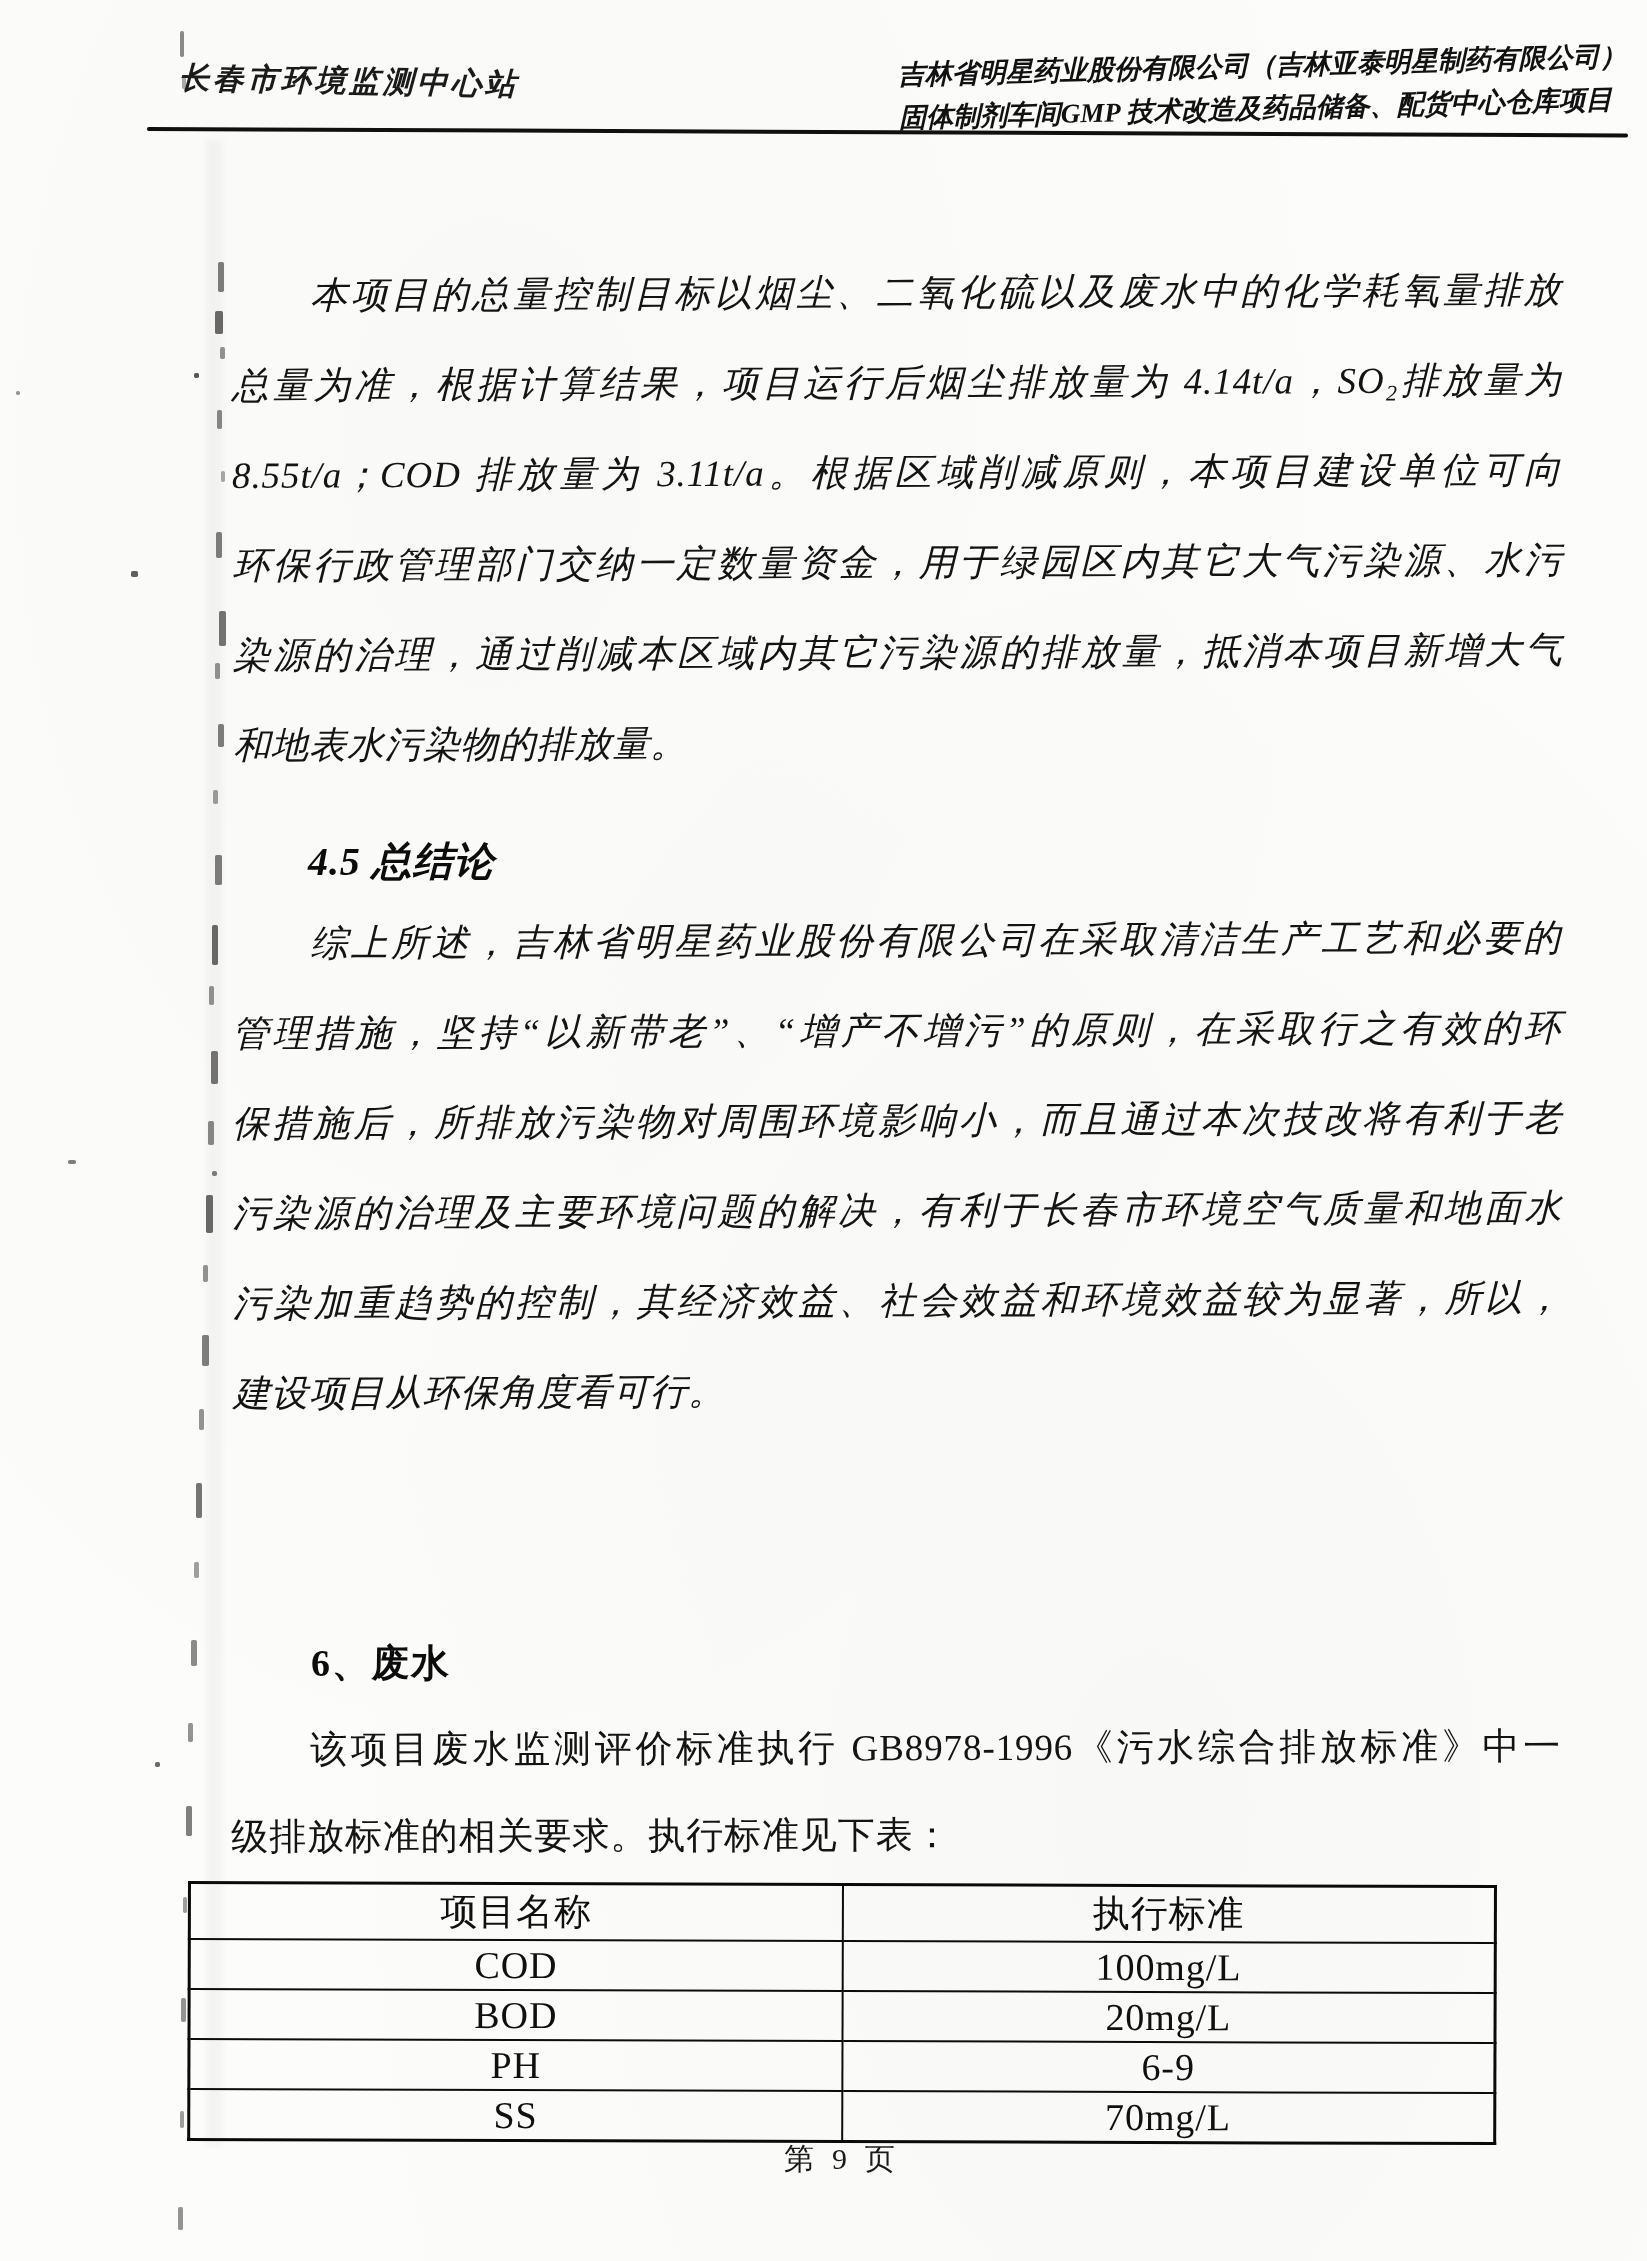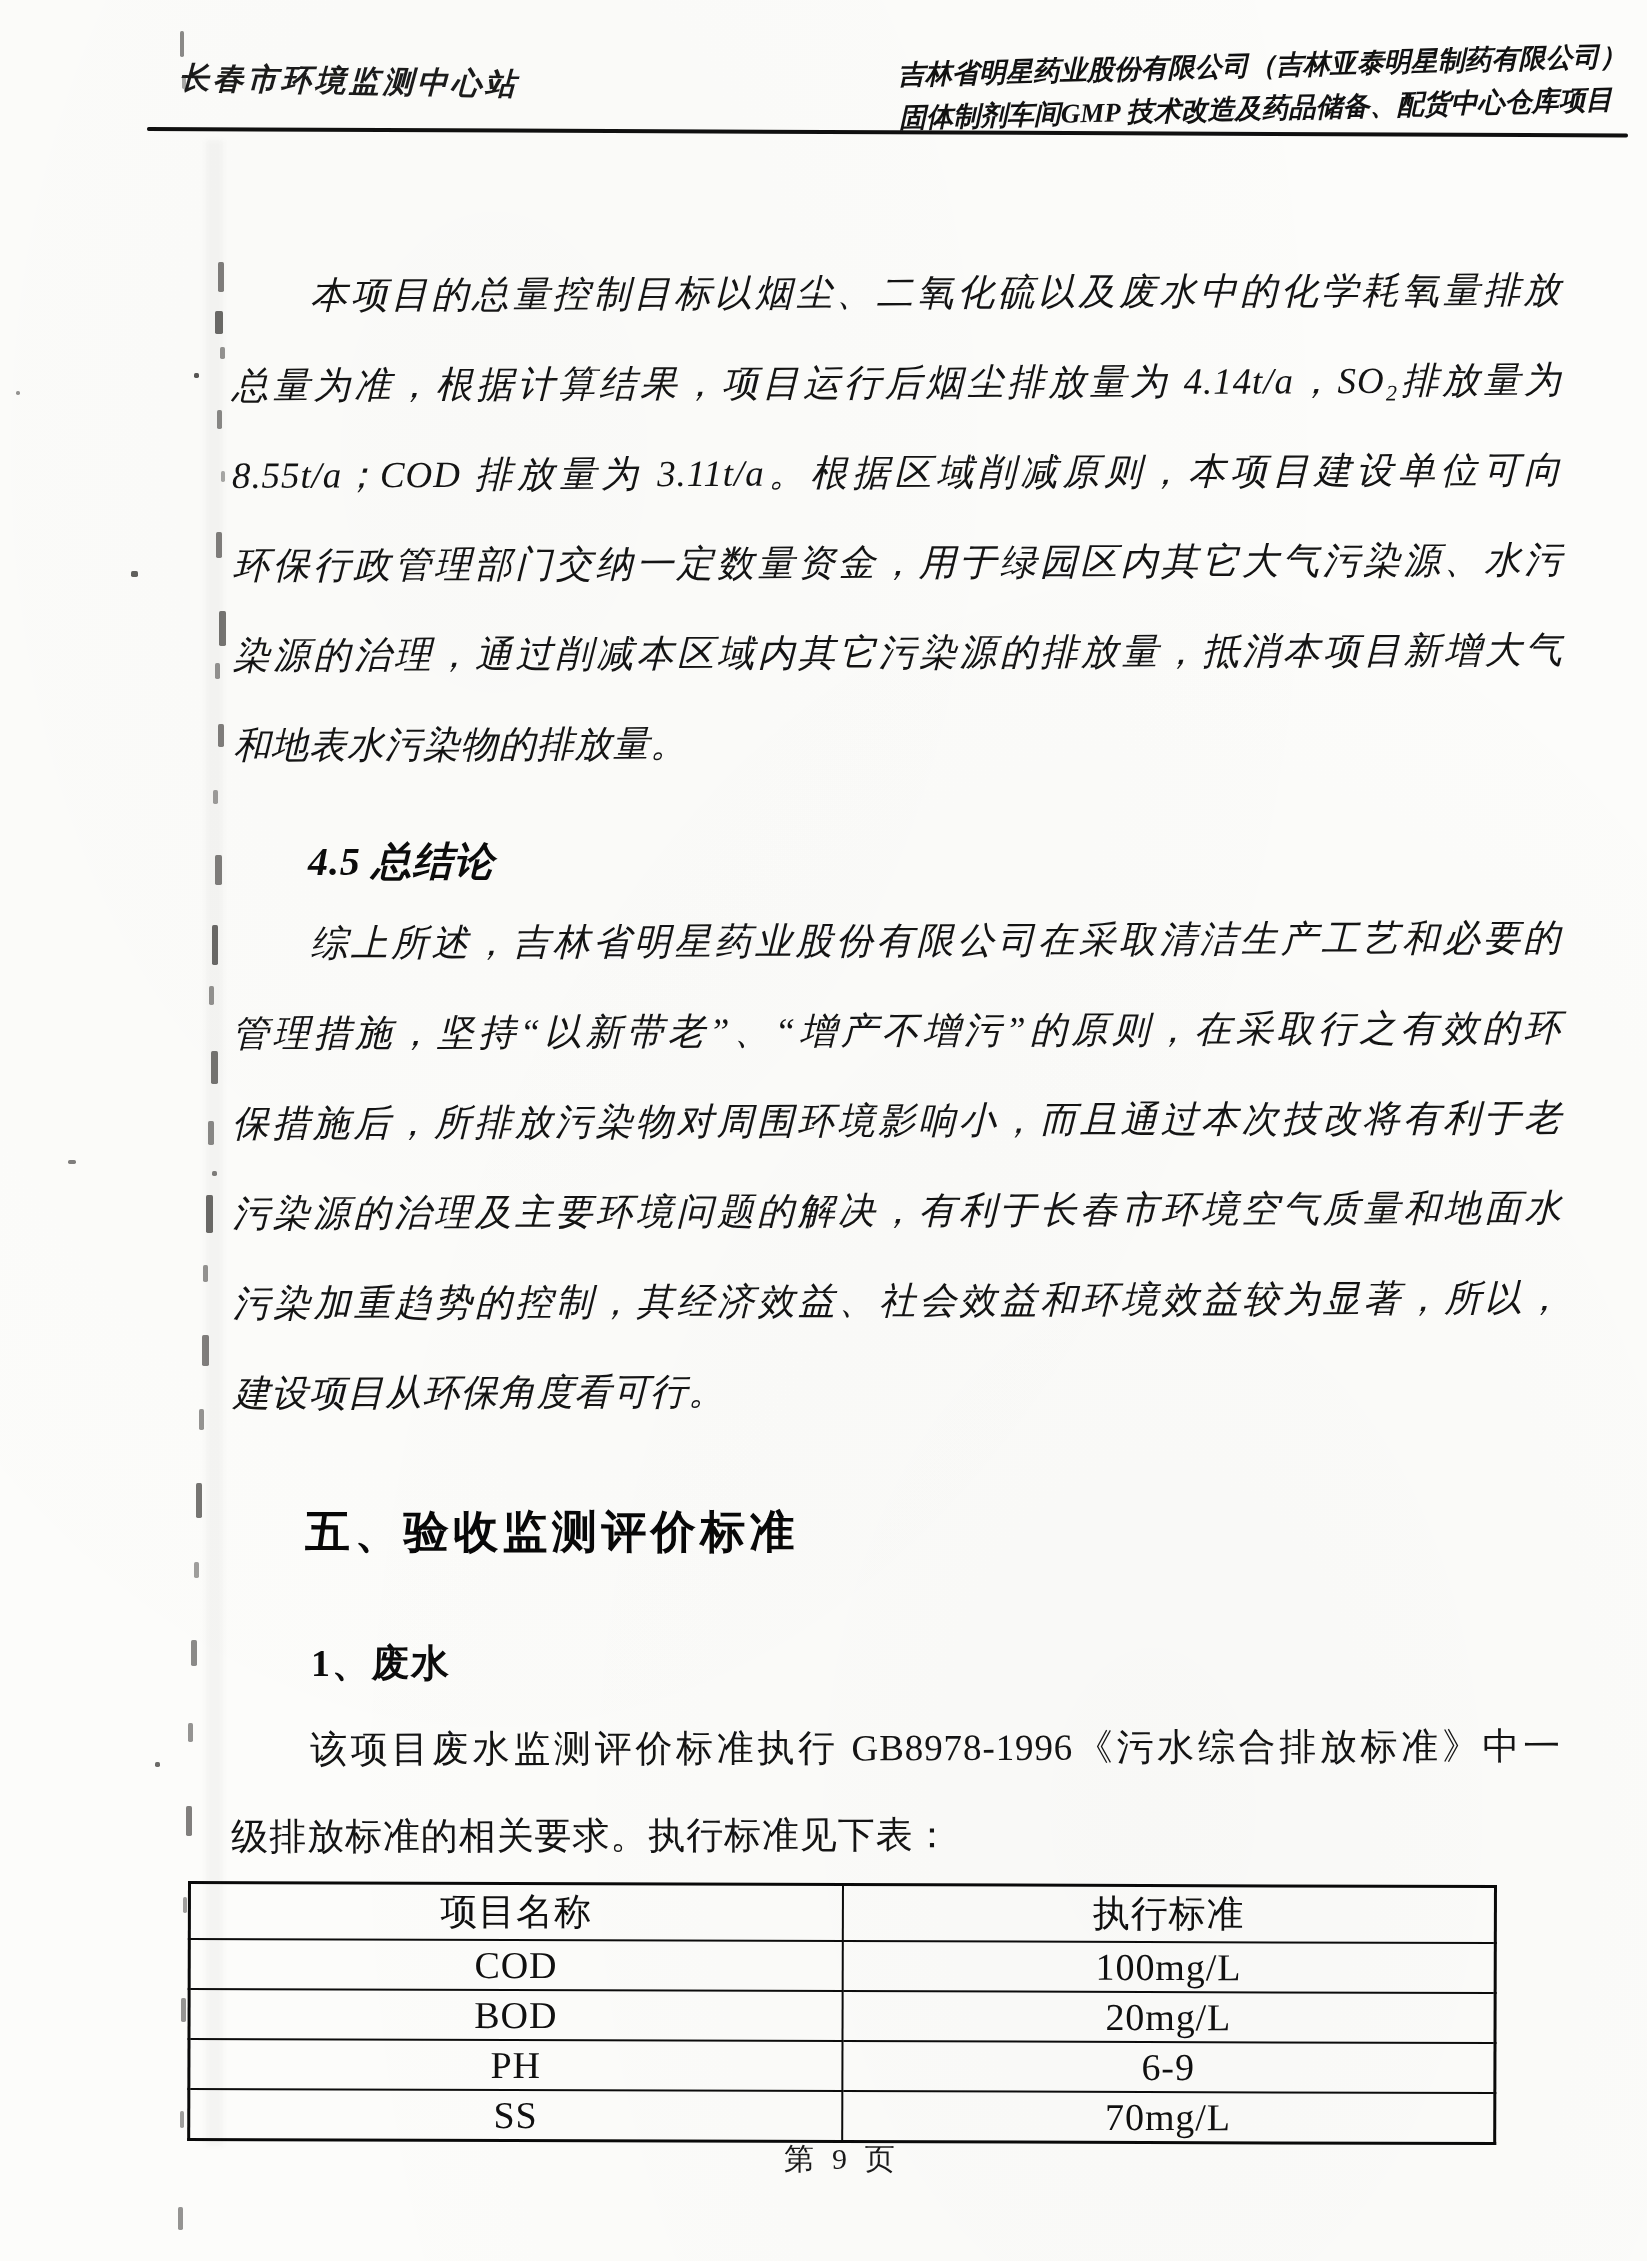--- a/index.html
+++ b/index.html
@@ -126,23 +126,22 @@
 
   <div class="para italic p2">
     <div class="ln first">综上所述，吉林省明星药业股份有限公司在采取清洁生产工艺和必要的</div>
     <div class="ln">管理措施，坚持“以新带老”、“增产不增污”的原则，在采取行之有效的环</div>
     <div class="ln">保措施后，所排放污染物对周围环境影响小，而且通过本次技改将有利于老</div>
     <div class="ln">污染源的治理及主要环境问题的解决，有利于长春市环境空气质量和地面水</div>
     <div class="ln">污染加重趋势的控制，其经济效益、社会效益和环境效益较为显著，所以，</div>
     <div class="ln last">建设项目从环保角度看可行。</div>
   </div>
 
-  <div class="h-main">五、验收监测评价标准</div>
-
-  <div class="h-sub">1、废水</div>
+
+  <div class="h-sub">6、废水</div>
 
   <div class="para p3">
     <div class="ln first">该项目废水监测评价标准执行 GB8978-1996《污水综合排放标准》中一</div>
     <div class="ln last">级排放标准的相关要求。执行标准见下表：</div>
   </div>
 
   <table class="std-table">
     <tbody>
       <tr class="head">
         <td>项目名称</td>

